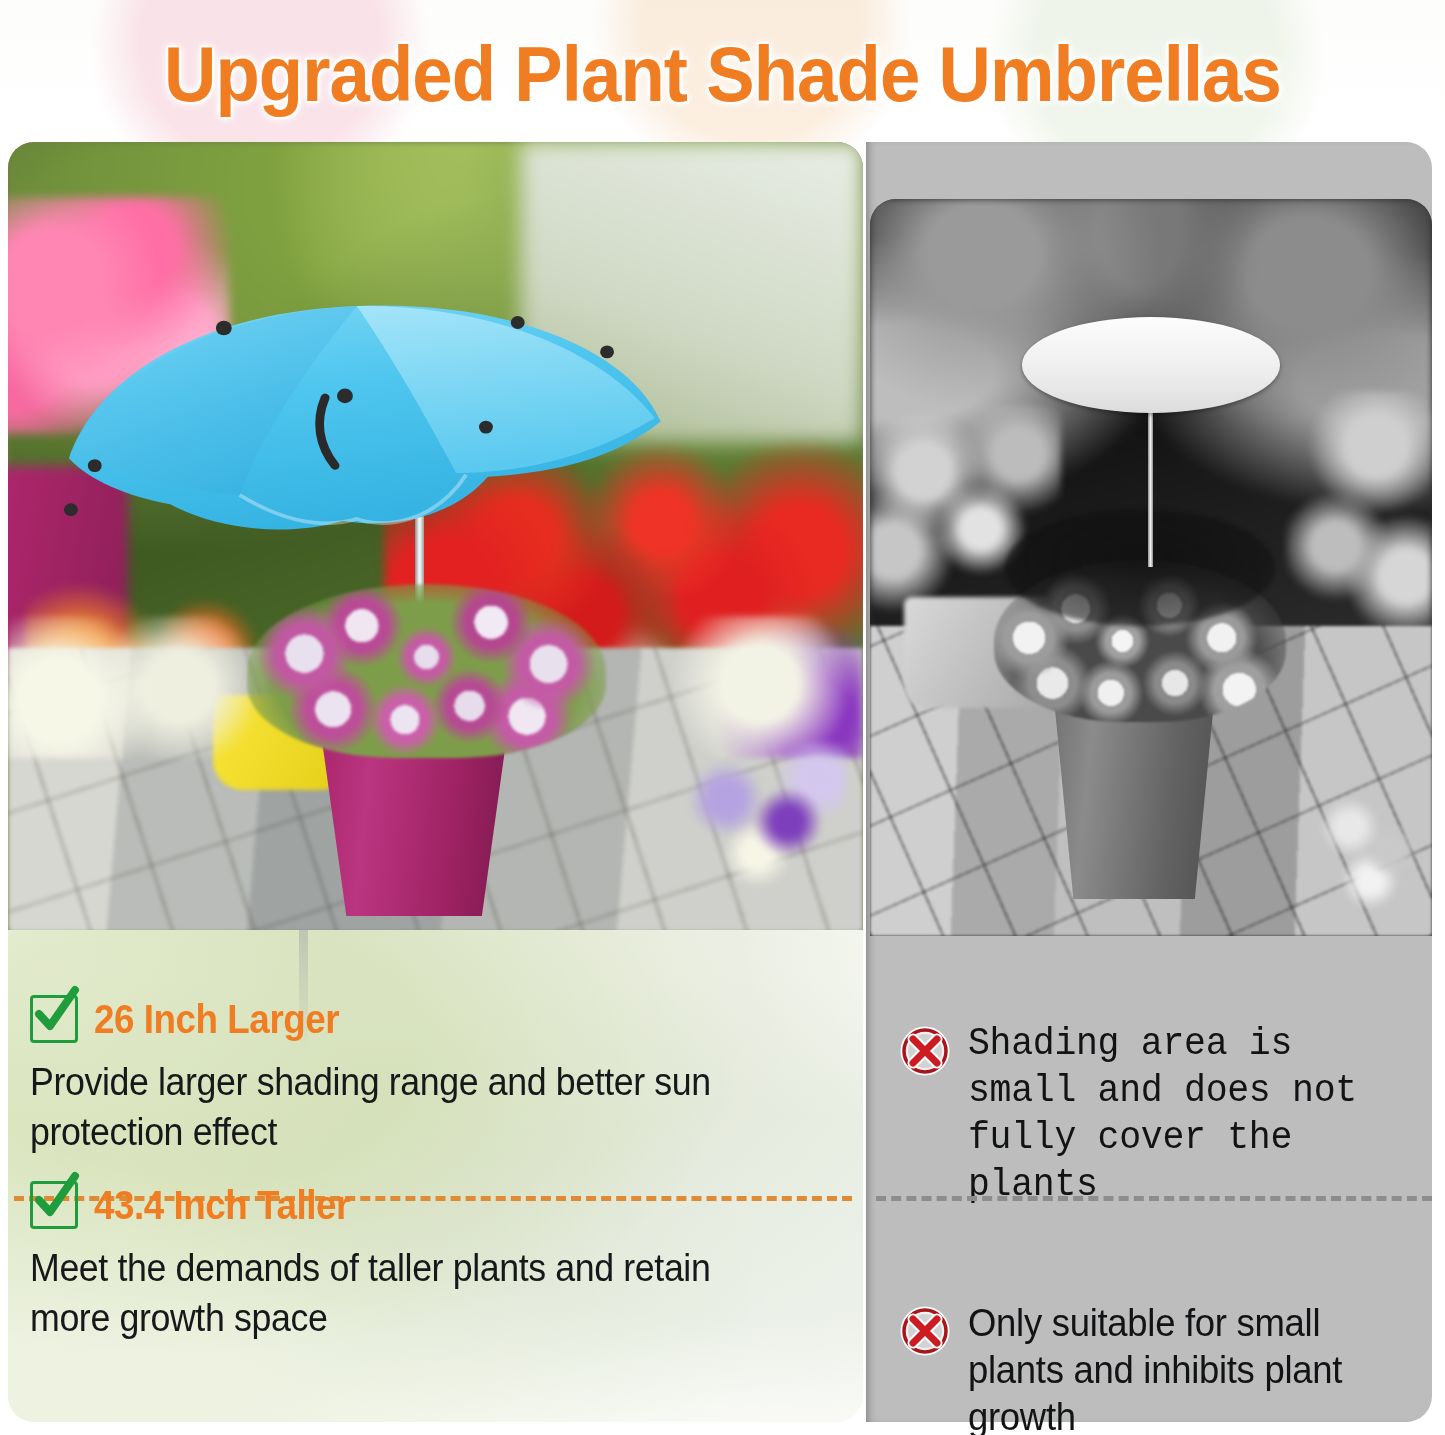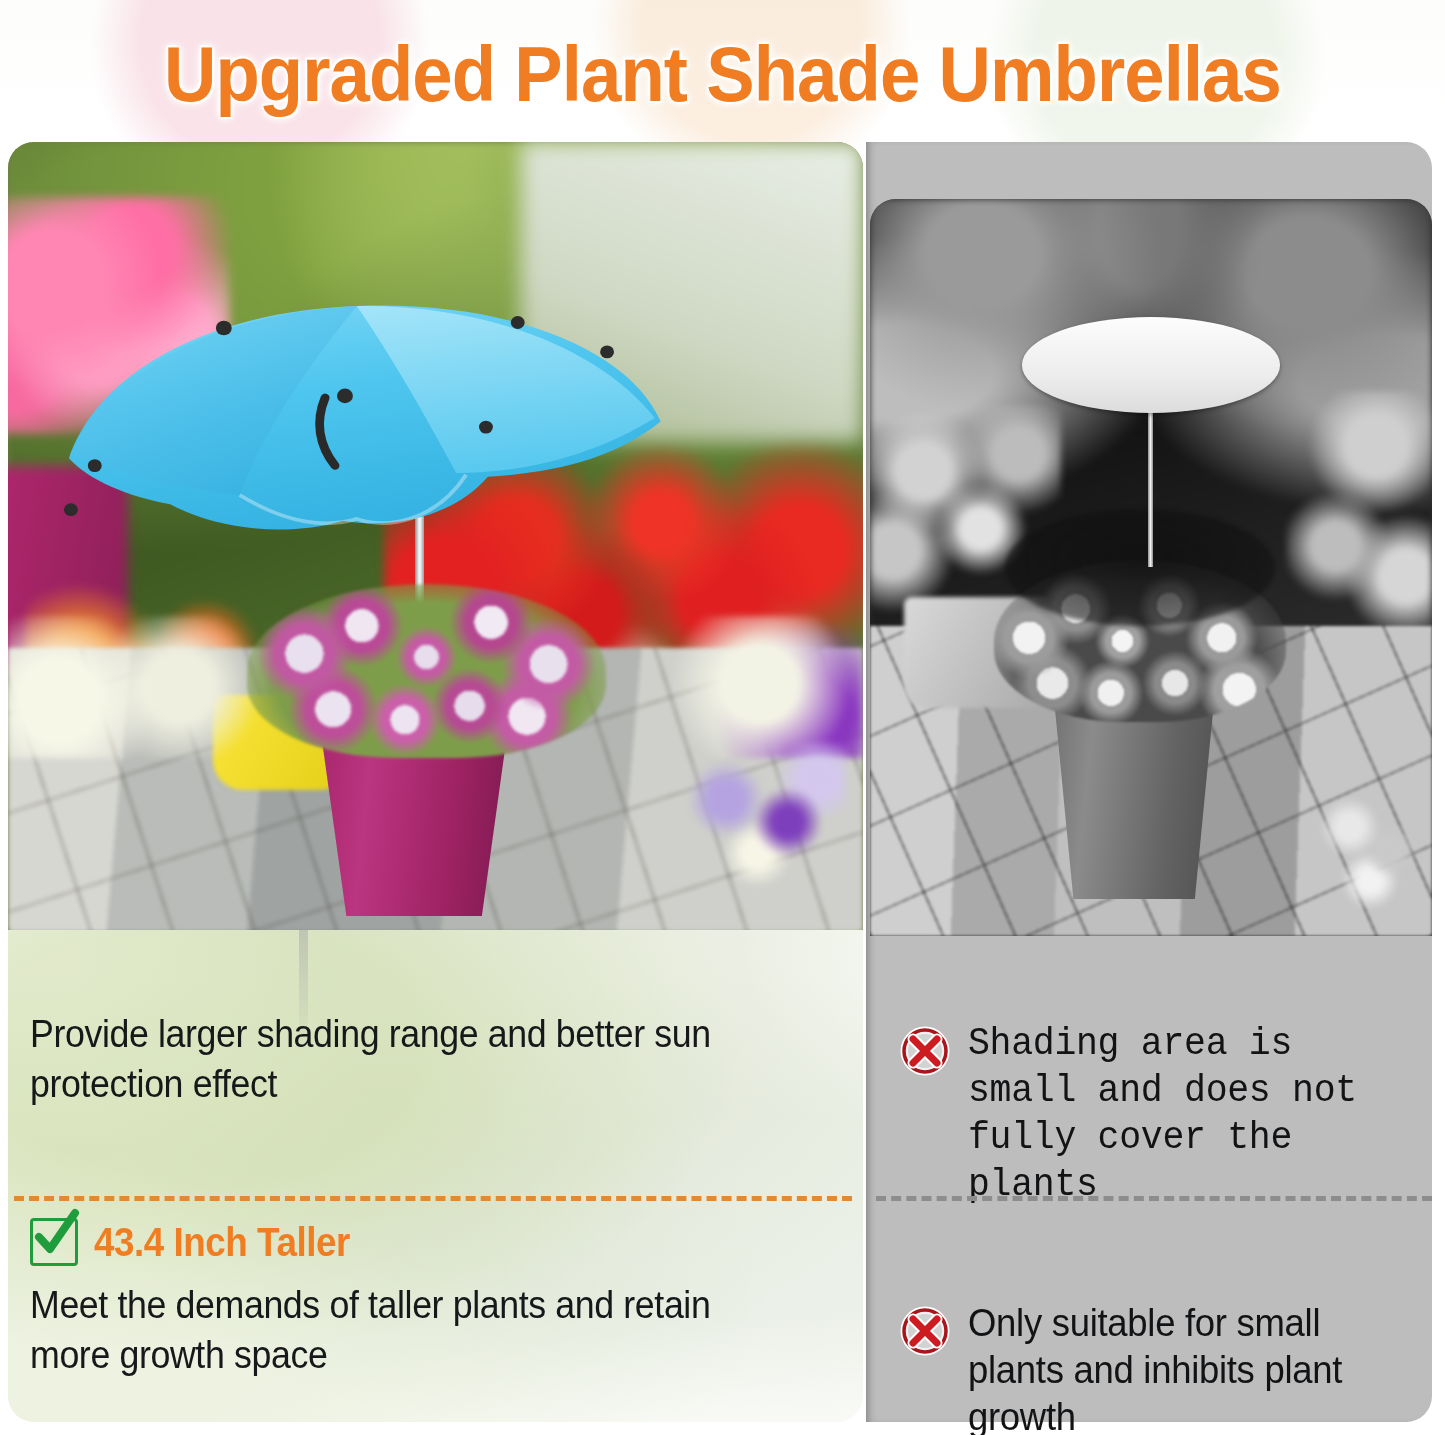--- a/index.html
+++ b/index.html
@@ -313,21 +313,21 @@
       radial-gradient(circle at 50% 80%,#f2f2f2 0 10%,rgba(0,0,0,0) 24%);
     filter:blur(3px);
   }
 
   
   .rows{position:absolute;left:0;top:0;width:1445px;height:1435px;z-index:5;pointer-events:none;}
   .rows > *{pointer-events:auto;}
 
   .pro-row{position:absolute;left:30px;width:820px;}
   .pro-row.r1{top:995px;}
-  .pro-row.r2{top:1218px;}
+  .pro-row.r2{top:1181px;}
 
   .pro-head{display:flex;align-items:center;gap:16px;}
   .chk{
     width:42px;height:42px;flex:0 0 42px;position:relative;
     border:3px solid #1f9d3c;border-radius:4px;background:transparent;
   }
   .chk svg{position:absolute;left:-6px;top:-16px;width:56px;height:56px;}
   .pro-title{
     font-size:40px;font-weight:bold;color:#f07d22;letter-spacing:-.5px;
     transform:scaleX(.92);transform-origin:left center;white-space:nowrap;
@@ -435,20 +435,28 @@
     <div class="pr-shadow"></div>
     <div class="pr-pole"></div>
     <div class="pr-disc"></div>
     <div class="pr-petunia"></div>
   </div>
 </div>
 
 <div class="rows">
 
   <div class="pro-row r1">
+    <div class="pro-head">
+      <span class="chk">
+        <svg viewBox="0 0 56 56">
+          <path d="M12,32 L23,44 L48,8" fill="none" stroke="#1f9d3c" stroke-width="8" stroke-linecap="round" stroke-linejoin="round"></path>
+        </svg>
+      </span>
+      <span class="pro-title">26 Inch Larger</span>
+    </div>
     <div class="pro-body">Provide larger shading range and better sun protection effect</div>
   </div>
 
   <div class="divider-left"></div>
 
   <div class="pro-row r2">
     <div class="pro-head">
       <span class="chk">
         <svg viewBox="0 0 56 56">
           <path d="M12,32 L23,44 L48,8" fill="none" stroke="#1f9d3c" stroke-width="8" stroke-linecap="round" stroke-linejoin="round"></path>

